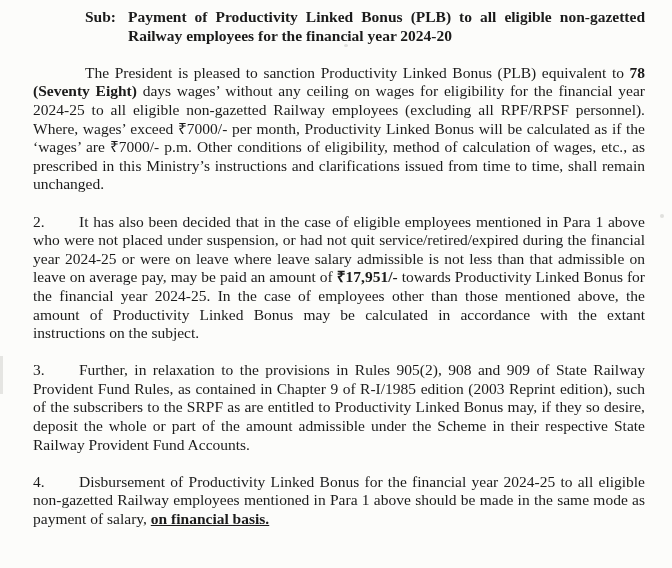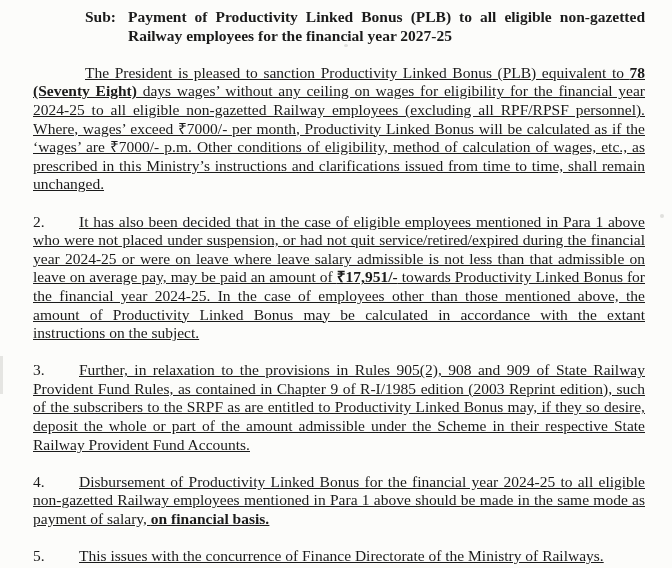--- a/index.html
+++ b/index.html
@@ -31,21 +31,20 @@
     padding-left: 95px;
     text-indent: -43px;
   }
   .subject .sub-label {
     display: inline-block;
     width: 43px;
     text-indent: 0;
   }
   .para {
     margin: 0 0 18.6px 0;
-    text-decoration: underline;
   }
   .para.first {
     text-indent: 52px;
   }
   .para .pnum {
     display: inline-block;
     width: 46px;
     text-indent: 0;
   }
   .b  { font-weight: bold; }
@@ -66,30 +65,29 @@
     width: 3px; height: 38px;
     background: #d6d6d2;
     opacity: 0.6;
   }
 </style>
 </head>
 <body>
 
 <div class="page">
 
-  <p class="subject"><span class="sub-label">Sub:</span><span>Payment of Productivity Linked Bonus (PLB) to all eligible non-gazetted Railway employees for the financial year 2027-25</span></p>
+  <p class="subject"><span class="sub-label">Sub:</span><span>Payment of Productivity Linked Bonus (PLB) to all eligible non-gazetted Railway employees for the financial year 2024-20</span></p>
 
   <p class="para first"><span>The President is pleased to sanction Productivity Linked Bonus (PLB) equivalent to </span><span class="b">78 (Seventy Eight)</span><span> days wages’ without any ceiling on wages for eligibility for the financial year 2024-25 to all eligible non-gazetted Railway employees (excluding all RPF/RPSF personnel). Where, wages’ exceed ₹7000/- per month, Productivity Linked Bonus will be calculated as if the ‘wages’ are ₹7000/- p.m. Other conditions of eligibility, method of calculation of wages, etc., as prescribed in this Ministry’s instructions and clarifications issued from time to time, shall remain unchanged.</span></p>
 
   <p class="para"><span class="pnum">2.</span><span>It has also been decided that in the case of eligible employees mentioned in Para 1 above who were not placed under suspension, or had not quit service/retired/expired during the financial year 2024-25 or were on leave where leave salary admissible is not less than that admissible on leave on average pay, may be paid an amount of </span><span class="b">₹17,951/-</span><span> towards Productivity Linked Bonus for the financial year 2024-25. In the case of employees other than those mentioned above, the amount of Productivity Linked Bonus may be calculated in accordance with the extant instructions on the subject.</span></p>
 
   <p class="para"><span class="pnum">3.</span><span>Further, in relaxation to the provisions in Rules 905(2), 908 and 909 of State Railway Provident Fund Rules, as contained in Chapter 9 of R-I/1985 edition (2003 Reprint edition), such of the subscribers to the SRPF as are entitled to Productivity Linked Bonus may, if they so desire, deposit the whole or part of the amount admissible under the Scheme in their respective State Railway Provident Fund Accounts.</span></p>
 
   <p class="para"><span class="pnum">4.</span><span>Disbursement of Productivity Linked Bonus for the financial year 2024-25 to all eligible non-gazetted Railway employees mentioned in Para 1 above should be made in the same mode as payment of salary, </span><span class="bu">on financial basis.</span></p>
 
-  <p class="para"><span class="pnum">5.</span><span>This issues with the concurrence of Finance Directorate of the Ministry of Railways.</span></p>
 
   <span class="speck s1"></span>
   <span class="speck s2"></span>
   <span class="speck s3"></span>
   <span class="streak"></span>
 
 </div>
 
 </body></html>

